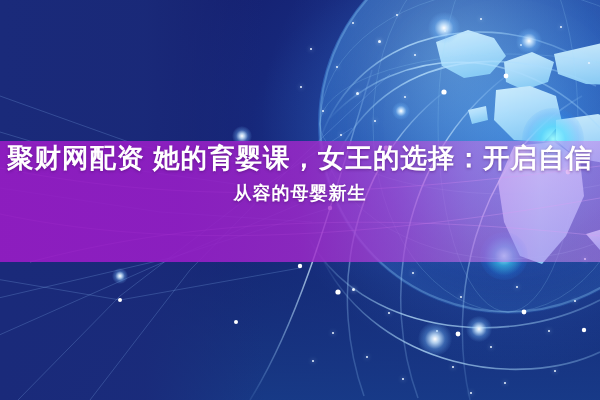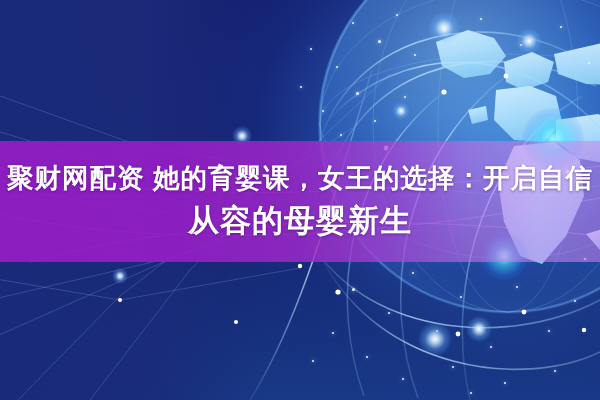--- a/index.html
+++ b/index.html
@@ -102,35 +102,35 @@
 
   
   .title {
     position: absolute;
     left: 0; right: 0;
     top: 141px;
     height: 121px;
     display: flex;
     flex-direction: column;
     align-items: center;
-    justify-content: center;
+    justify-content: flex-start;
     gap: 4px;
     z-index: 8;
   }
   .title-line {
     color: #ffffff;
     font-size: 27px;
     font-weight: bold;
     letter-spacing: 1px;
     line-height: 1.35;
     text-shadow: 0 1px 3px rgba(60,0,90,0.45);
     white-space: nowrap;
   }
   .title-line.l1 { font-size: 26.5px; }
-  .title-line.l2 { font-size: 31px; }
+  .title-line.l2 { font-size: 18px; }
 </style>
 </head>
 <body>
 
 <div id="stage">
 
   <div class="sky"></div>
   <div class="sky-deep"></div>
   <div class="sky-left"></div>
 

